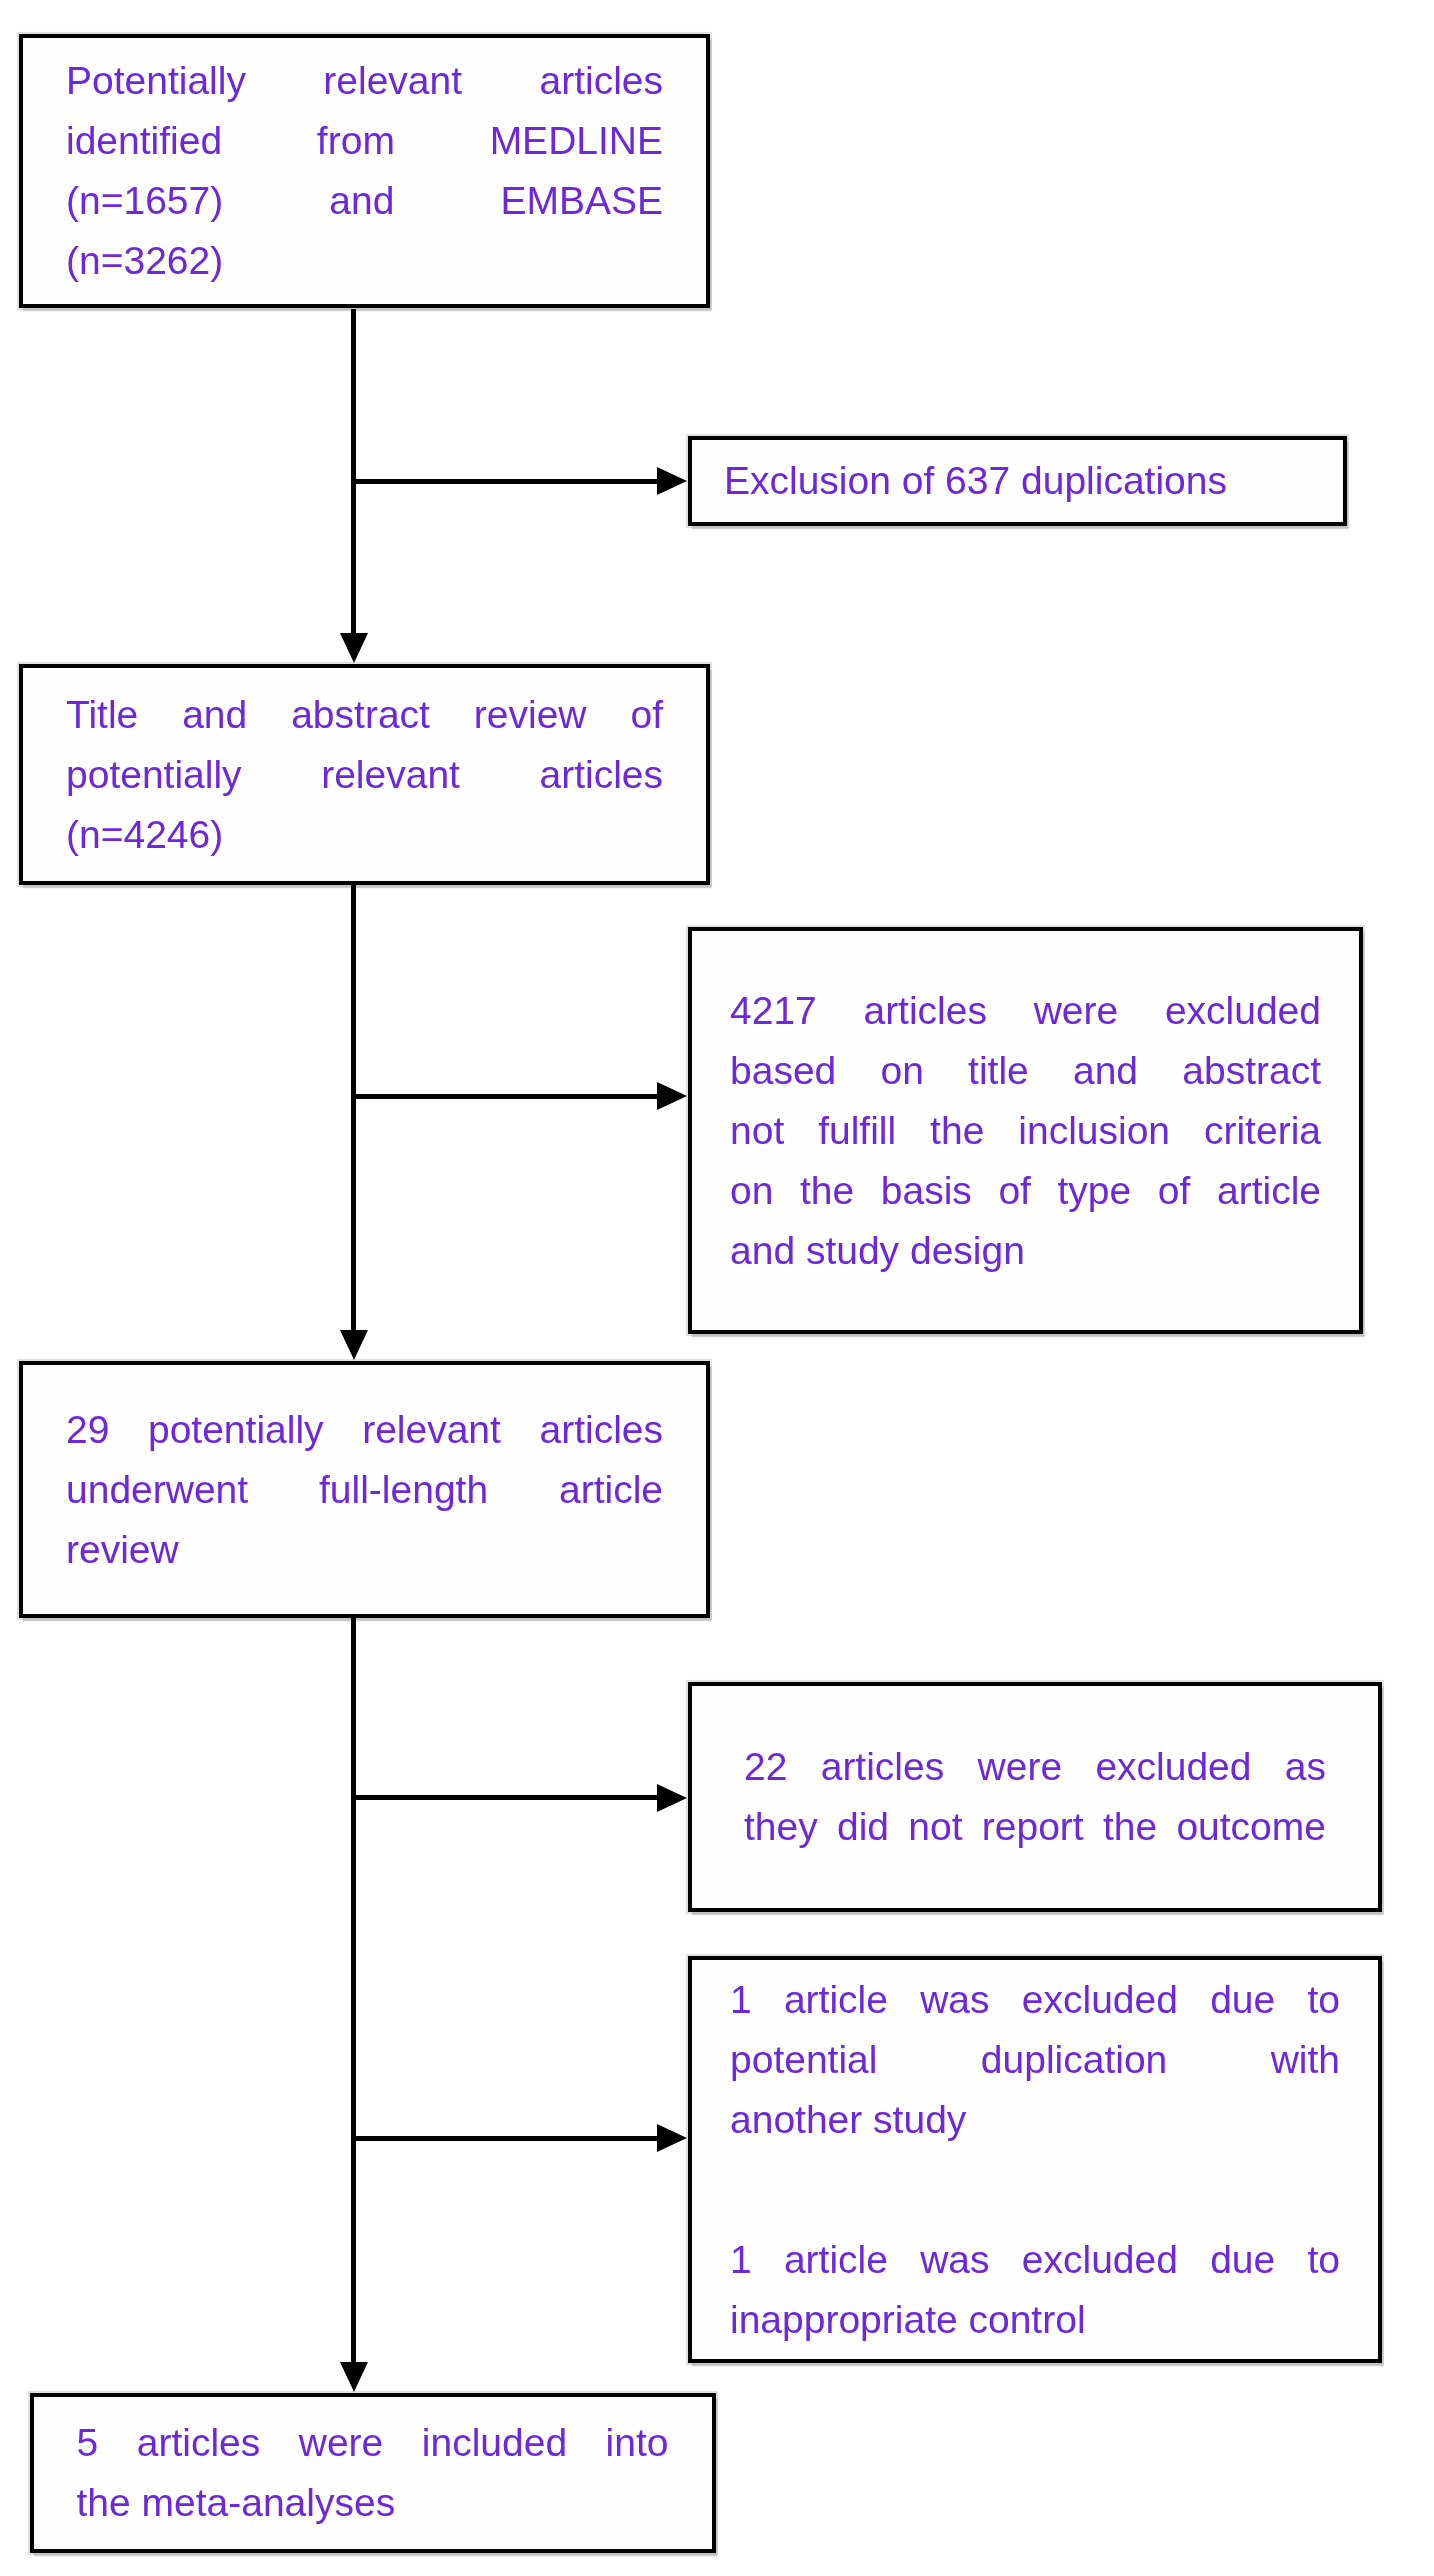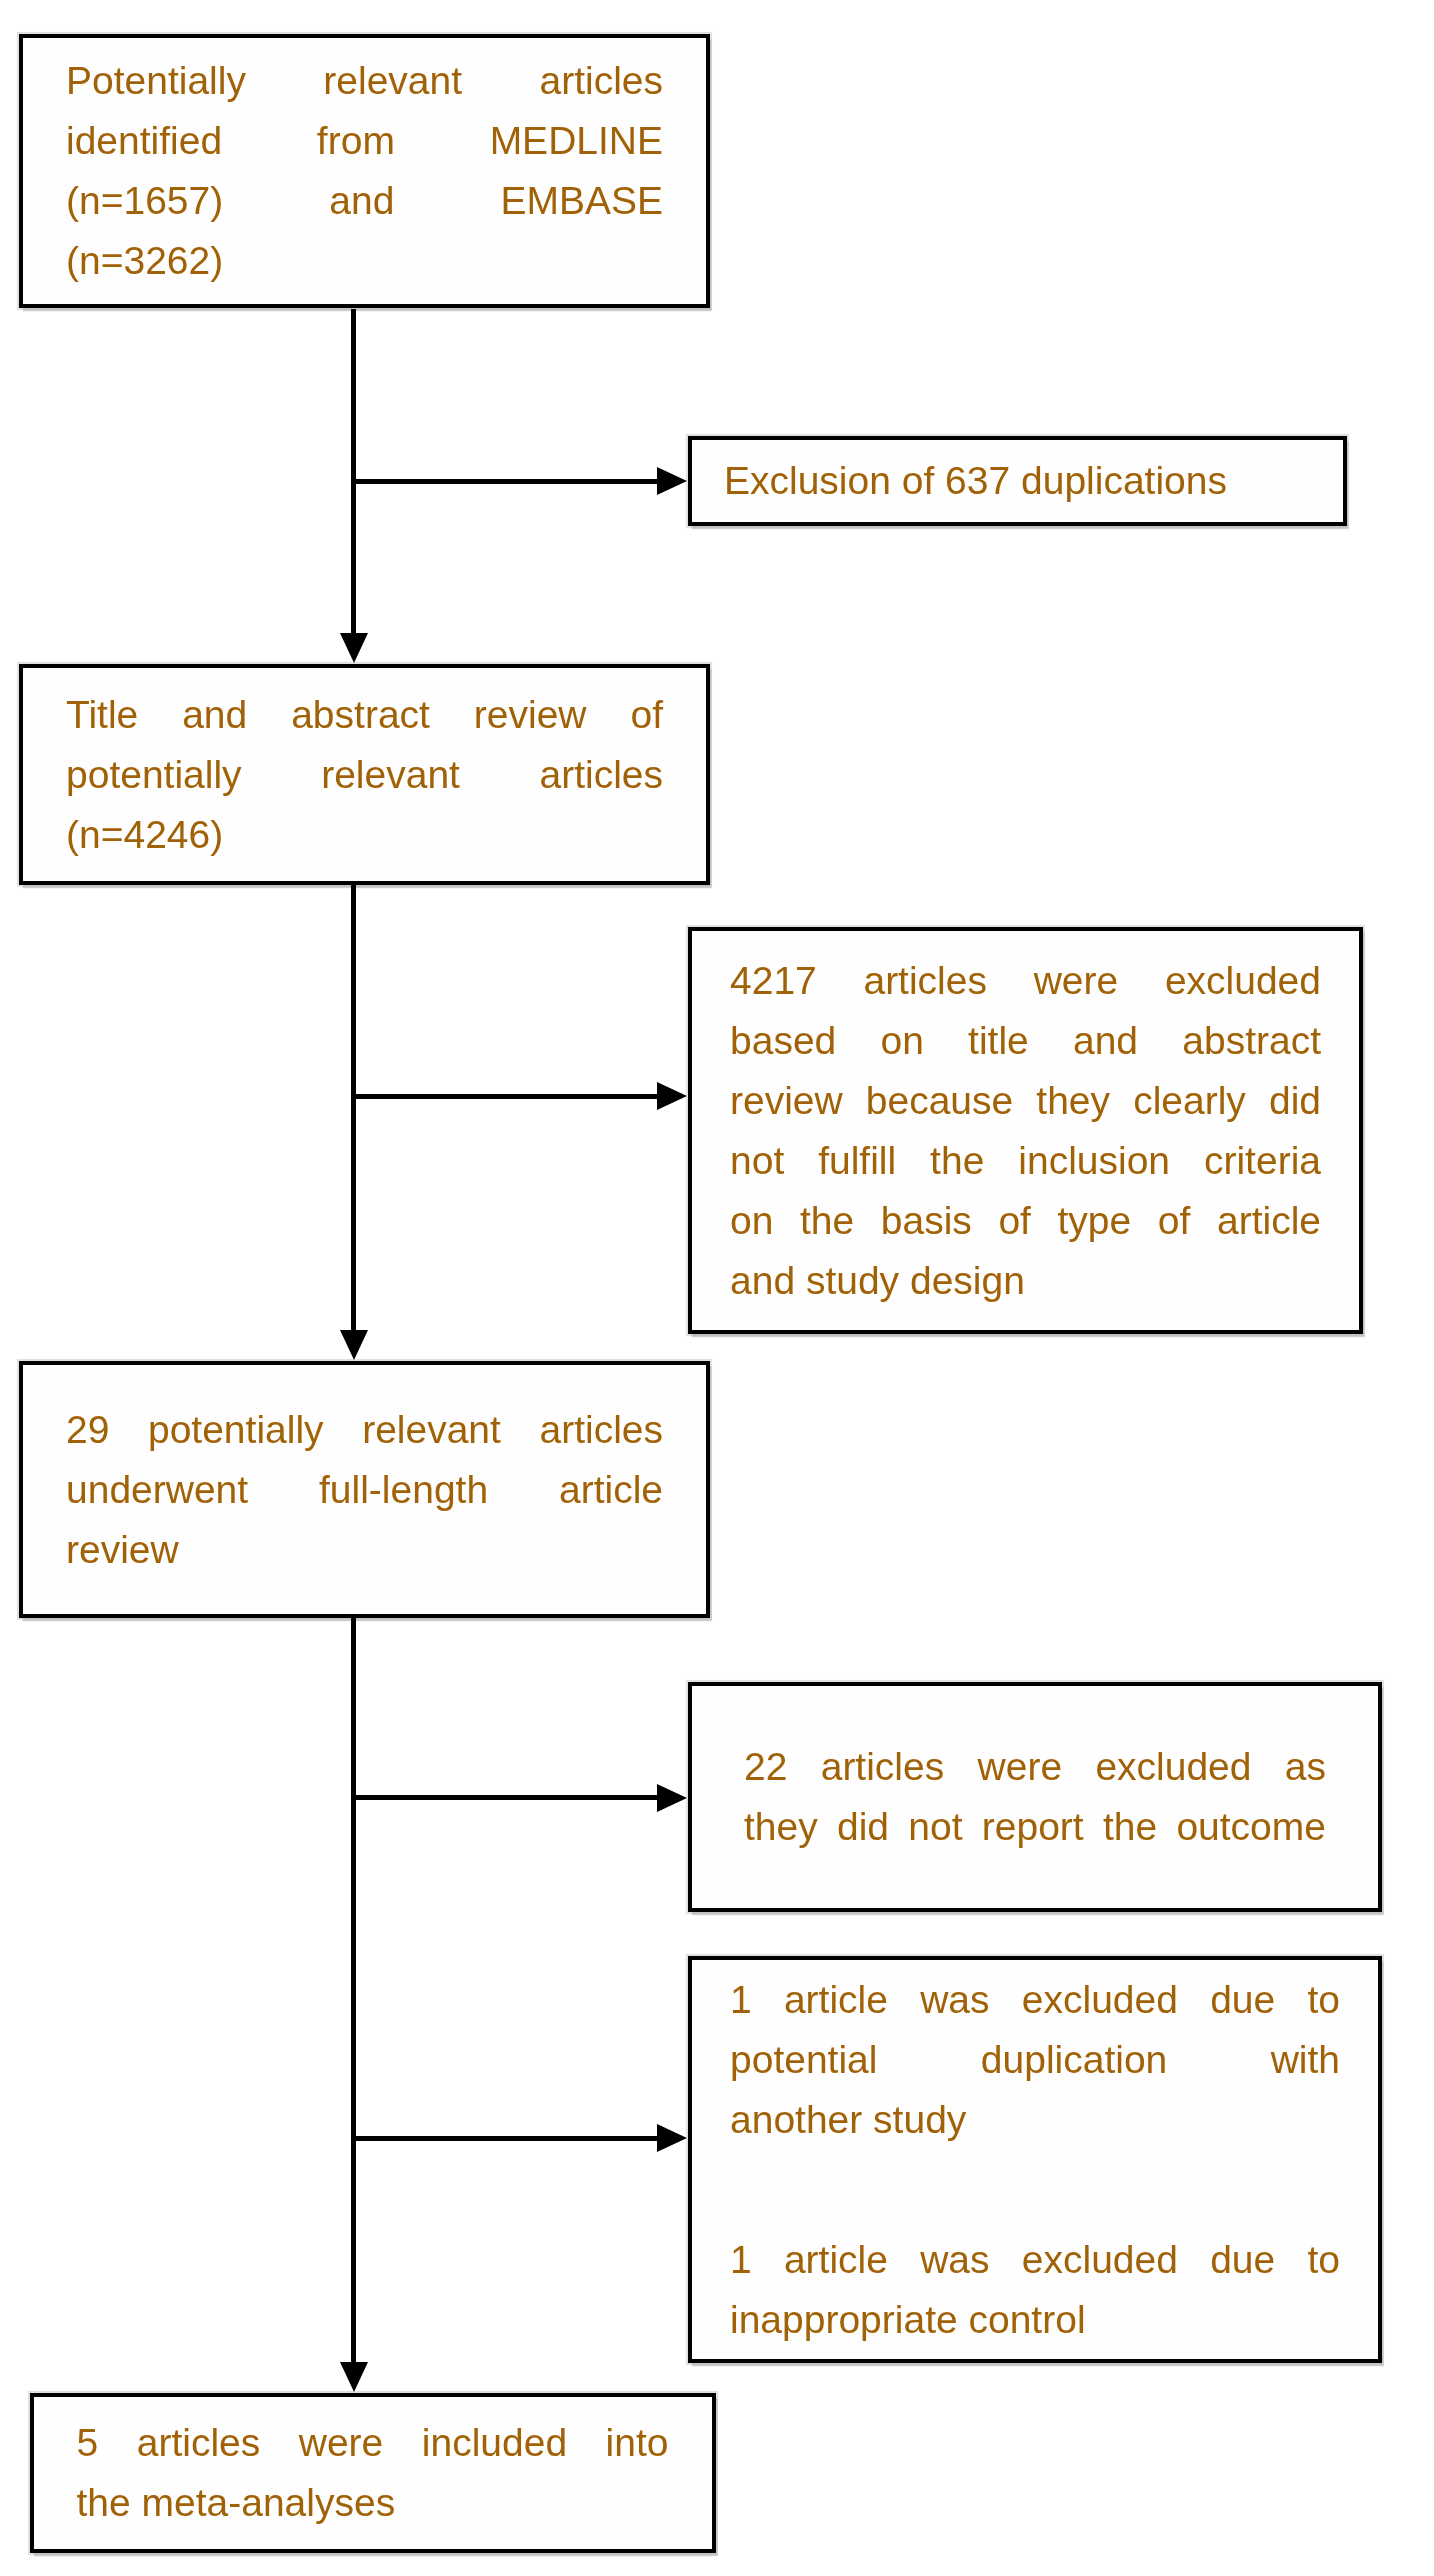--- a/index.html
+++ b/index.html
@@ -19,21 +19,21 @@
   .box {
     position: absolute;
     box-sizing: border-box;
     border: 4.8px solid #000000;
     background: #fefefe;
     display: flex;
     flex-direction: column;
     justify-content: center;
     font-size: 39px;
     line-height: 60px;
-    color: #a16207;
+    color: #6d28d9;
     box-shadow: 0 0 0 2.1px rgba(170,170,170,0.35), 2.7px 4.3px 0 -1.1px rgba(120,120,120,0.35);
   }
   .box .ln { width: 100%; }
   
   .box .ln.j {
     text-align: justify;
     text-align-last: justify;
   }
   .box .ln.l { text-align: left; }
   .para + .para { margin-top: 80px; }
@@ -102,21 +102,20 @@
 
   <div class="box" id="b3">
     <div class="ln j">Title and abstract review of</div>
     <div class="ln j">potentially relevant articles</div>
     <div class="ln l">(n=4246)</div>
   </div>
 
   <div class="box" id="b4">
     <div class="ln j">4217 articles were excluded</div>
     <div class="ln j">based on title and abstract</div>
-    <div class="ln j">review because they clearly did</div>
     <div class="ln j">not fulfill the inclusion criteria</div>
     <div class="ln j">on the basis of type of article</div>
     <div class="ln l">and study design</div>
   </div>
 
   <div class="box" id="b5">
     <div class="ln j">29 potentially relevant articles</div>
     <div class="ln j">underwent full-length article</div>
     <div class="ln l">review</div>
   </div>

